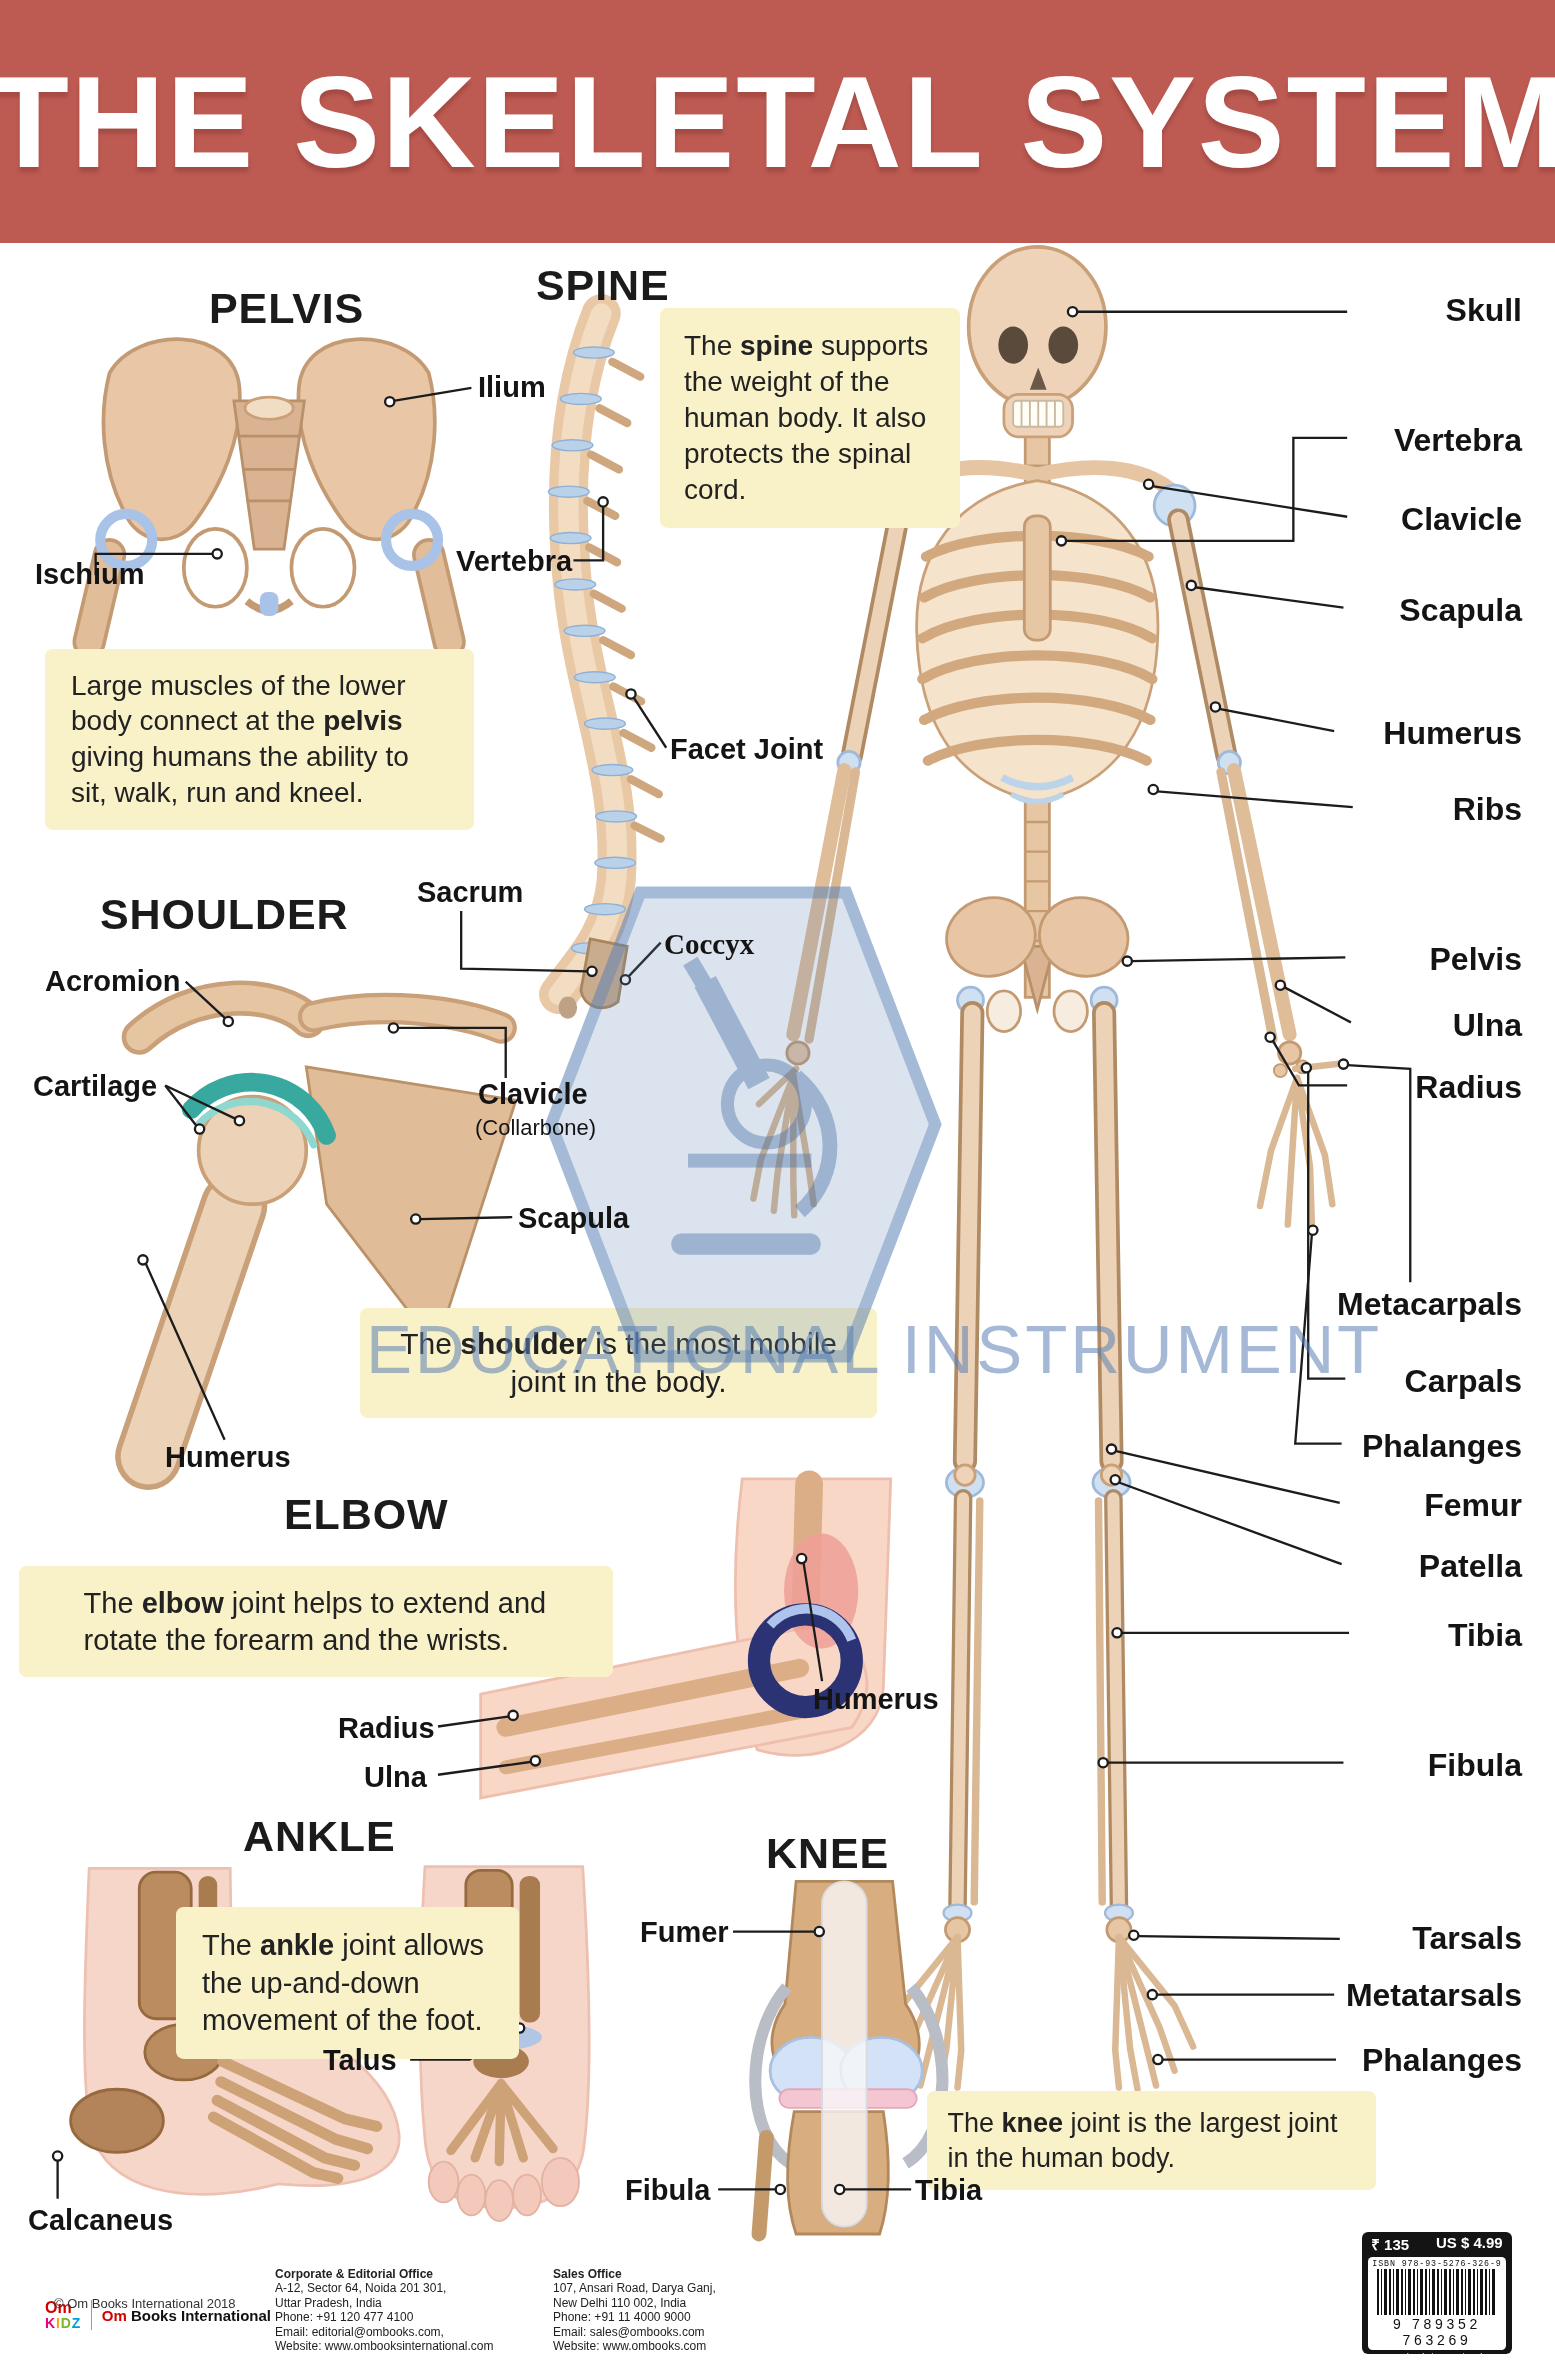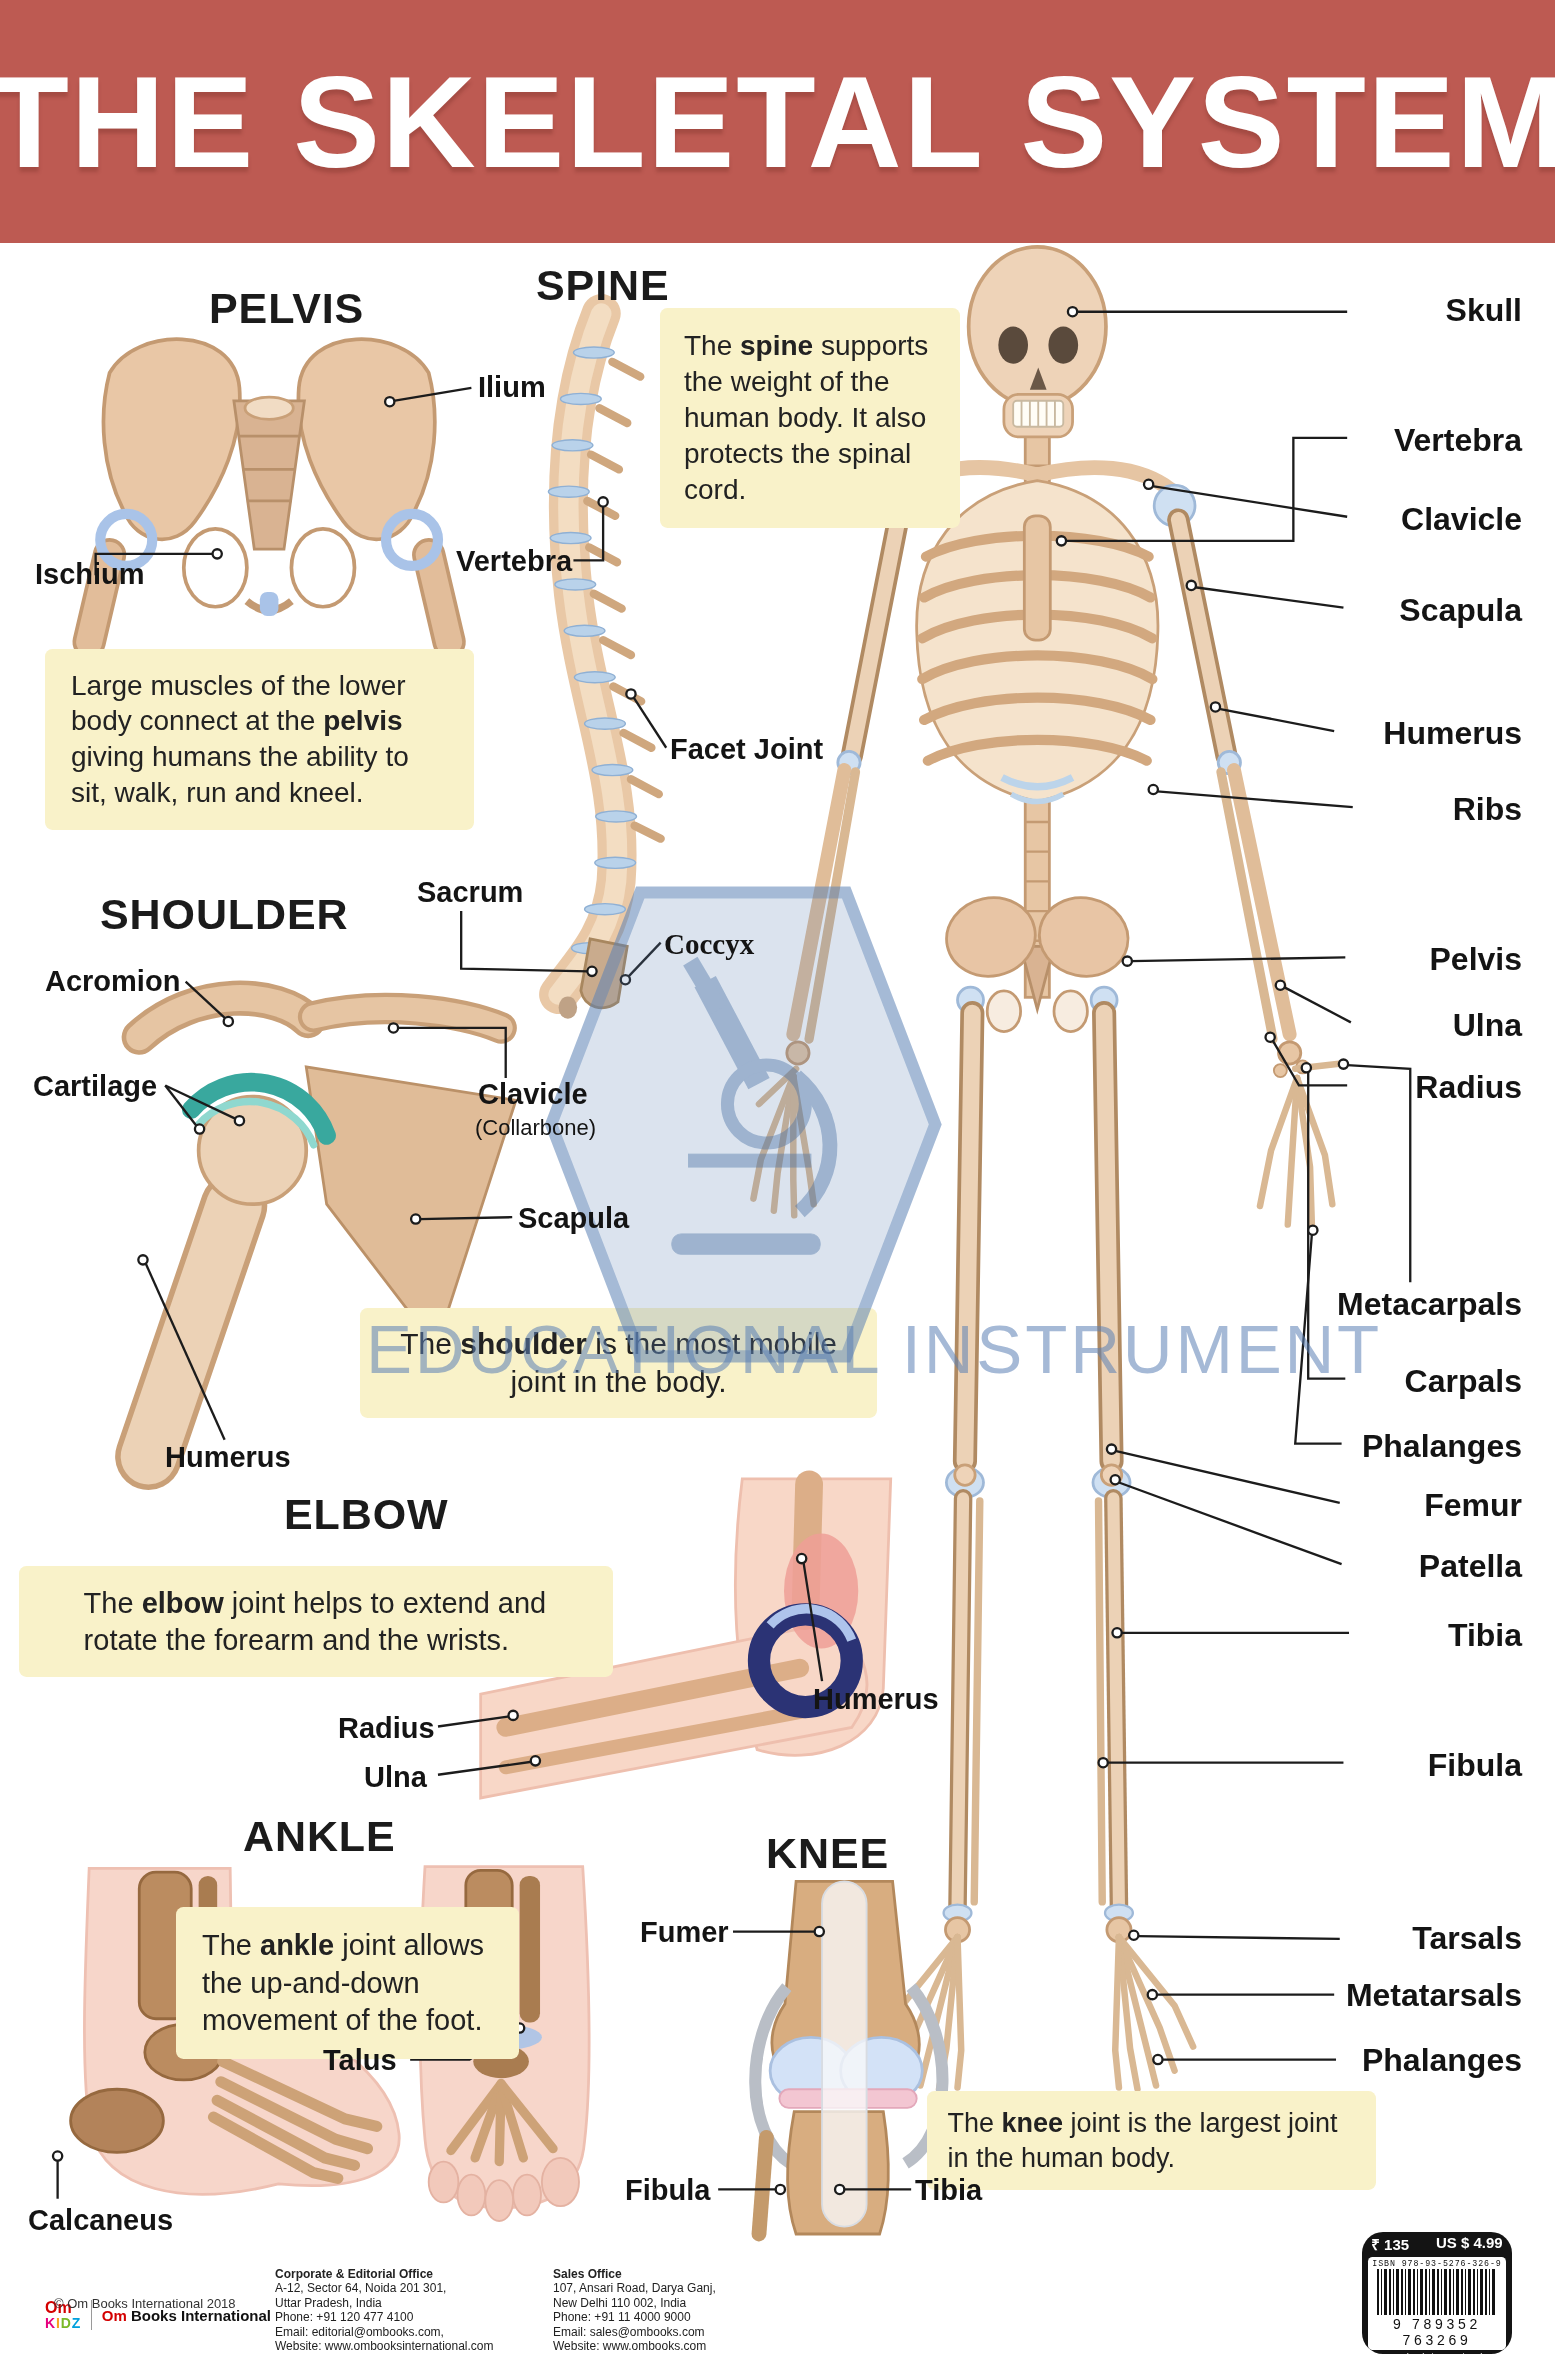--- a/index.html
+++ b/index.html
@@ -36,21 +36,21 @@
   .logo .kidz{font-weight:bold;font-size:14px;letter-spacing:0.9px;}
   .logo .bar{width:1.9px;height:30px;background:#9a9a9a;}
   .logo .brand{font-weight:bold;font-size:15px;color:#111;}
   .logo .brand .r{color:#d40000;}
   .copyright{position:absolute;left:54px;top:70px;font-size:13px;color:#333;}
   .office{position:absolute;top:41px;line-height:14.4px;font-size:12px;color:#222;}
   .office .h{font-weight:bold;}
   #office-corp{left:275px;}
   #office-sales{left:553px;}
   .bcode{position:absolute;left:1362px;top:5.6px;width:150px;height:122px;background:#141414;
-         border-radius:21px;overflow:hidden;}
+         border-radius:6px;overflow:hidden;}
   .bcode .price{display:flex;justify-content:space-between;padding:2.8px 9.3px 0 9.3px;
                 color:#fff;font-weight:bold;font-size:15px;}
   .bcode .white{margin:2.8px 5.6px 0 5.6px;background:#fff;border-radius:4.6px;padding:1.9px 3.7px;text-align:center;}
   .bcode .isbn{font-size:8.3px;letter-spacing:0.9px;font-family:"Liberation Mono",monospace;color:#111;}
   .bcode .stripes{height:46px;margin:0.9px 5.6px;
      background:repeating-linear-gradient(90deg,#111 0px,#111 1.9px,#fff 1.9px,#fff 3.7px,#111 3.7px,#111 4.6px,#fff 4.6px,#fff 7.4px,#111 7.4px,#111 10.2px,#fff 10.2px,#fff 12px);}
   .bcode .num{font-size:14px;letter-spacing:3.7px;color:#111;}
   .bcode .site{color:#fff;text-align:center;font-size:9.3px;padding-top:1.9px;}
 </style>
 </head>

